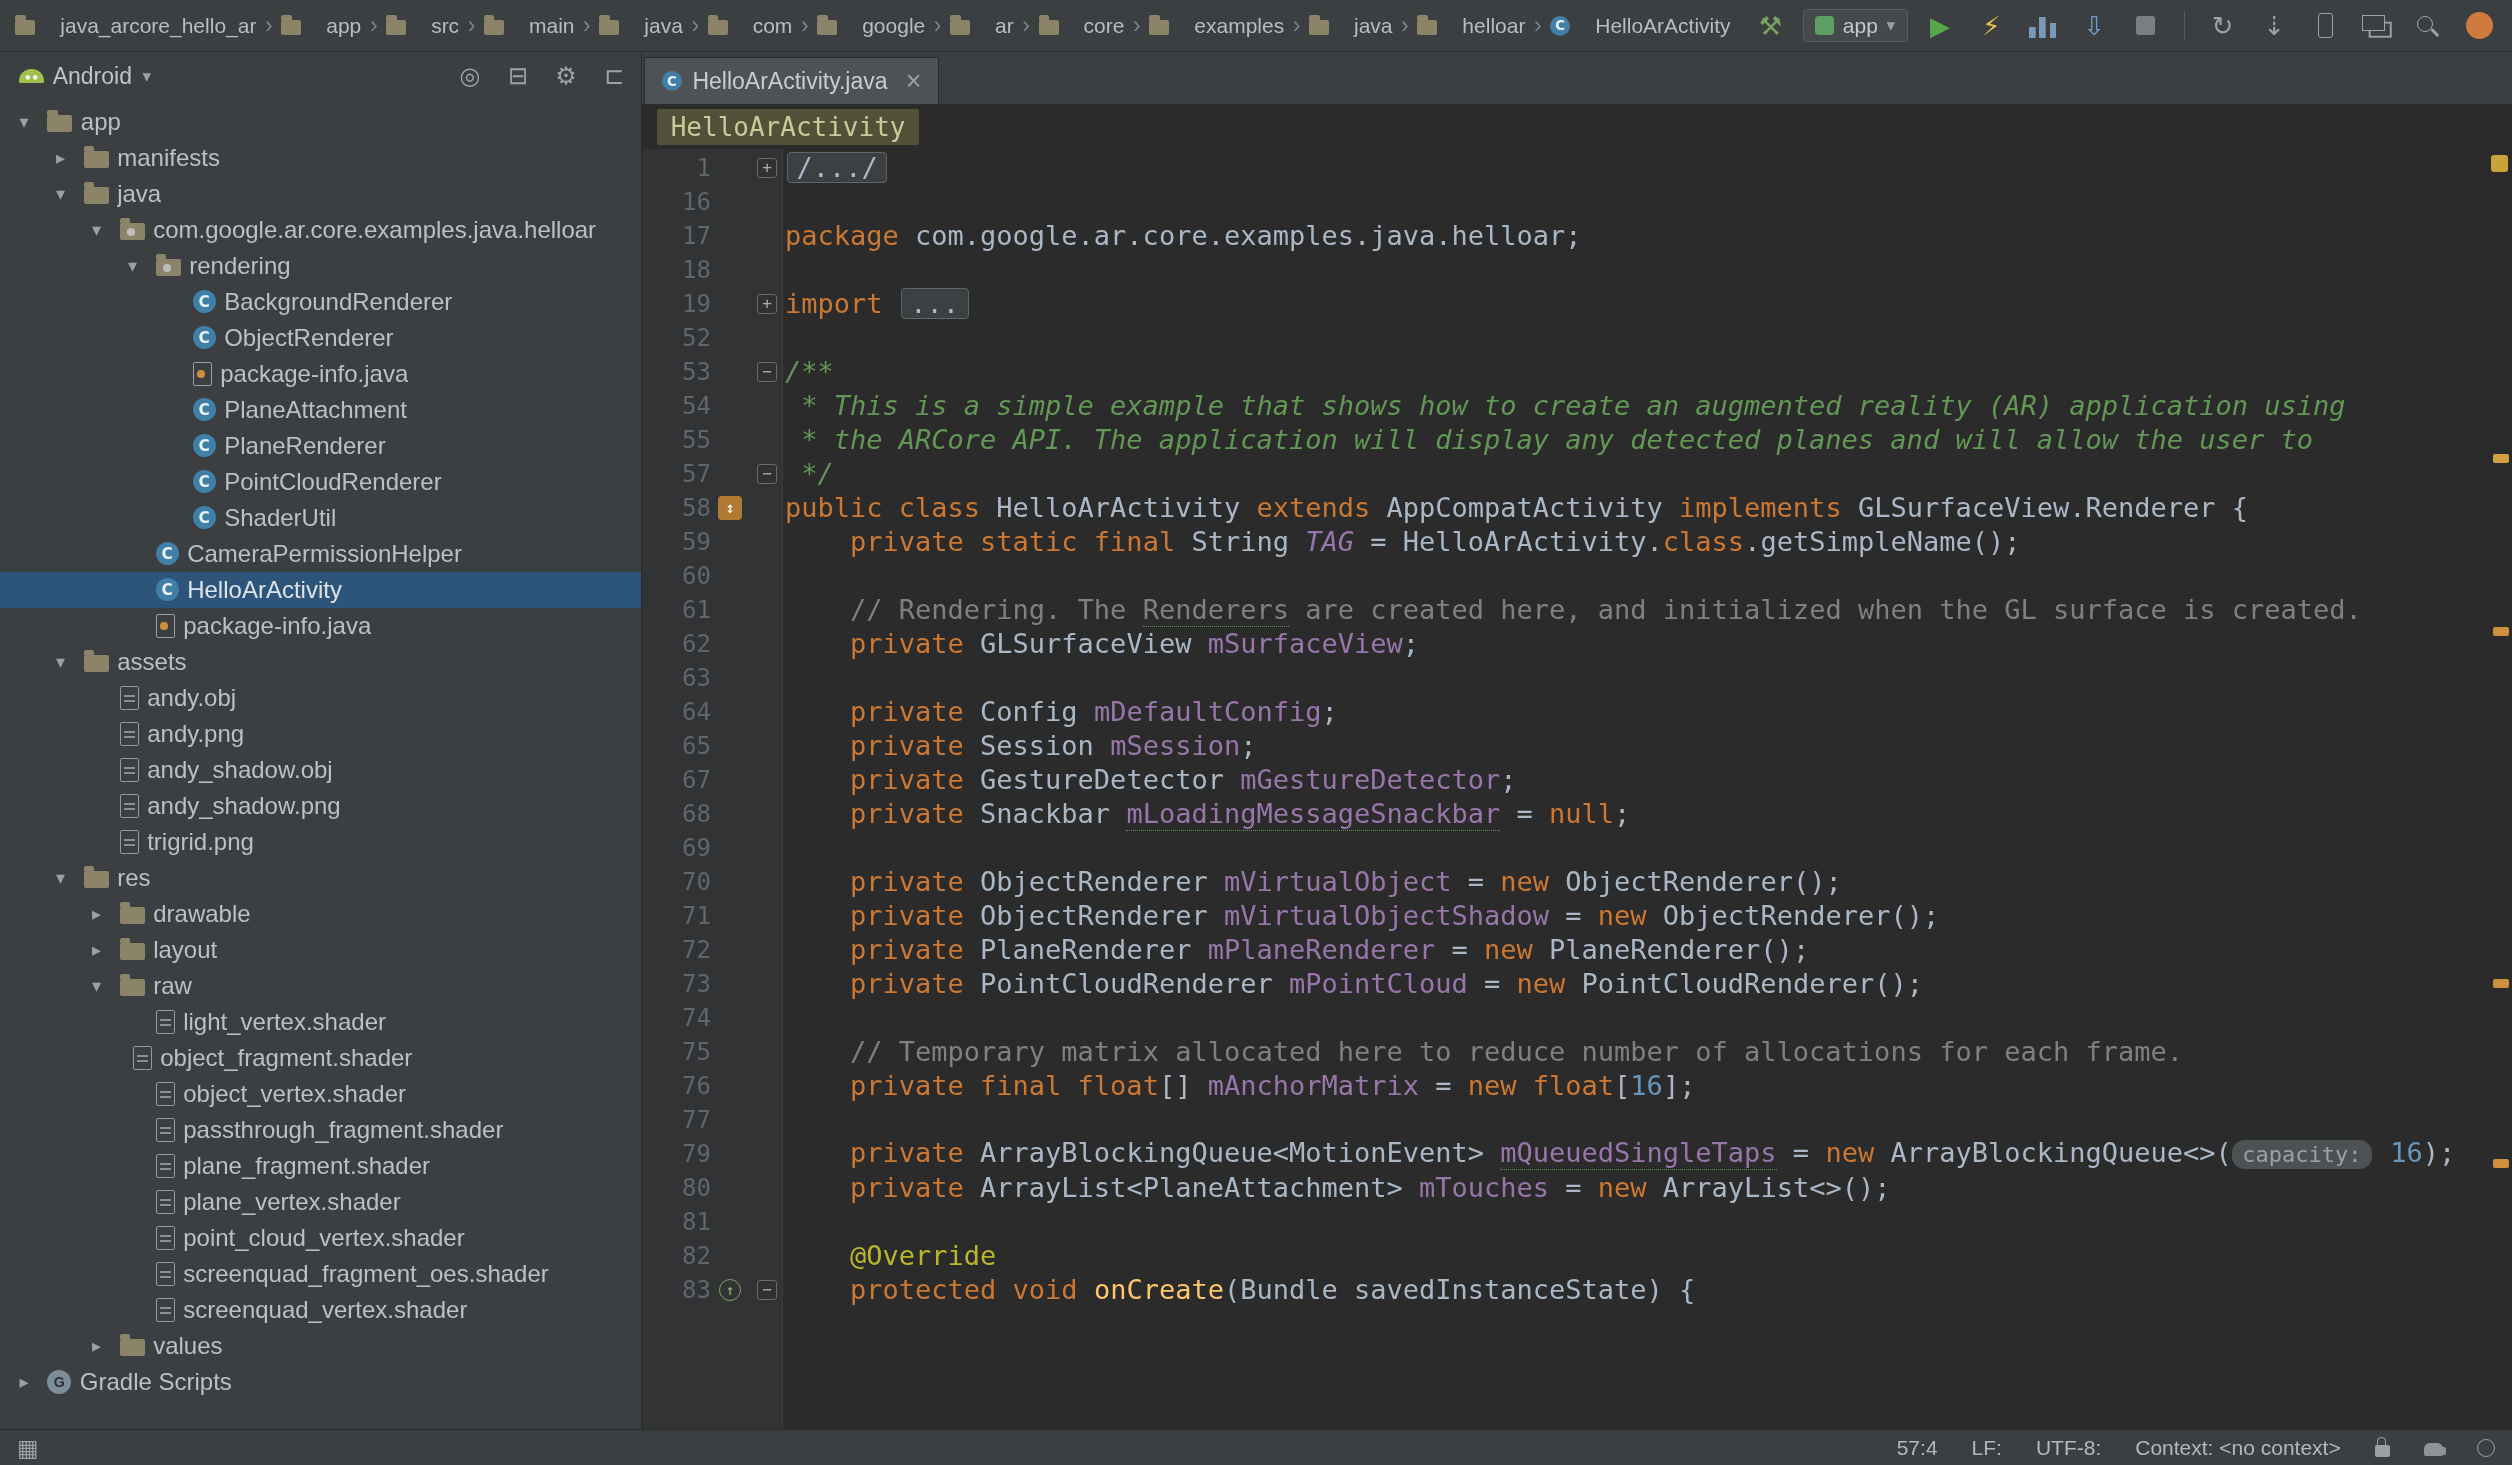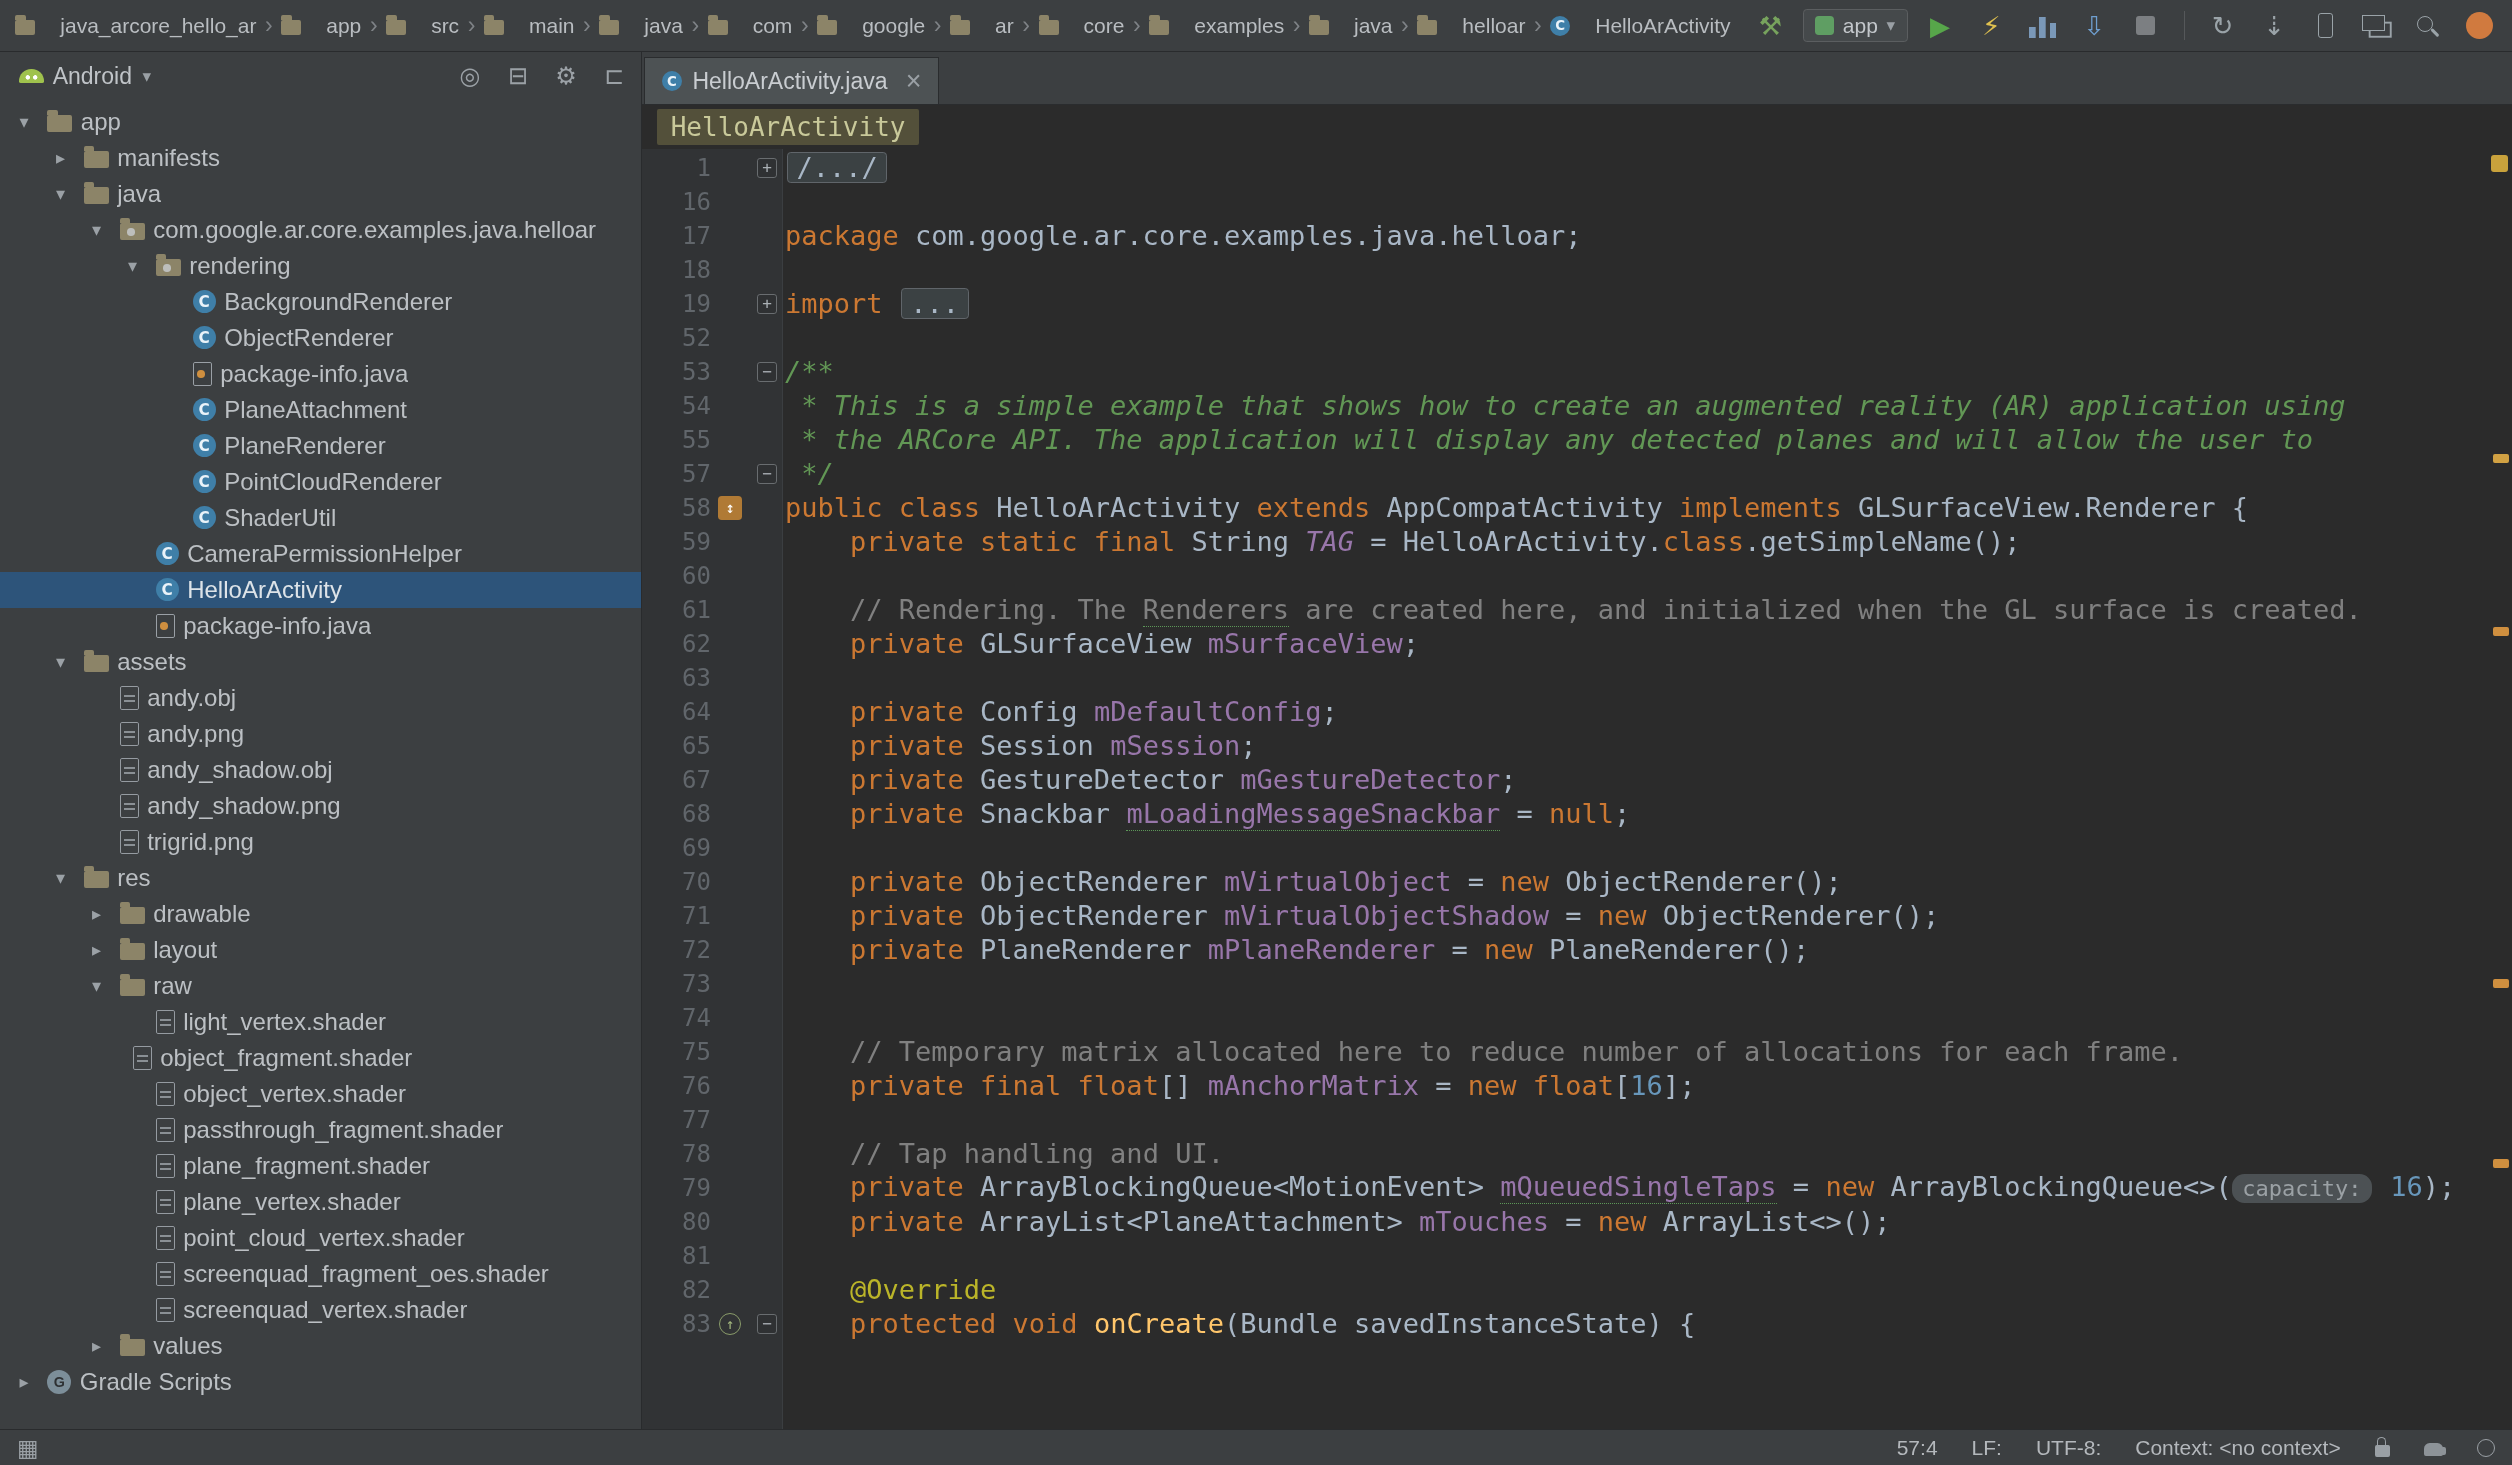--- a/index.html
+++ b/index.html
@@ -578,20 +578,21 @@
             <div class="code-row">
               <span class="ln">72</span>
               <span class="gslot"></span>
               <span class="foldcol"></span>
               <span class="cl"><span class="tk-txt">    </span><span class="tk-kw">private </span><span class="tk-txt">PlaneRenderer </span><span class="tk-fld">mPlaneRenderer</span><span class="tk-txt"> = </span><span class="tk-kw">new </span><span class="tk-txt">PlaneRenderer();</span></span>
             </div>
             <div class="code-row">
               <span class="ln">73</span>
               <span class="gslot"></span>
               <span class="foldcol"></span>
+              <span class="cl"><span class="tk-txt">    </span><span class="tk-kw">private </span><span class="tk-txt">PointCloudRenderer </span><span class="tk-fld">mPointCloud</span><span class="tk-txt"> = </span><span class="tk-kw">new </span><span class="tk-txt">PointCloudRenderer();</span></span>
             </div>
             <div class="code-row">
               <span class="ln">74</span>
               <span class="gslot"></span>
               <span class="foldcol"></span>
               <span class="cl"></span>
             </div>
             <div class="code-row">
               <span class="ln">75</span>
               <span class="gslot"></span>
@@ -602,26 +603,20 @@
               <span class="ln">76</span>
               <span class="gslot"></span>
               <span class="foldcol"></span>
               <span class="cl"><span class="tk-txt">    </span><span class="tk-kw">private final float</span><span class="tk-txt">[] </span><span class="tk-fld">mAnchorMatrix</span><span class="tk-txt"> = </span><span class="tk-kw">new float</span><span class="tk-txt">[</span><span class="tk-num">16</span><span class="tk-txt">];</span></span>
             </div>
             <div class="code-row">
               <span class="ln">77</span>
               <span class="gslot"></span>
               <span class="foldcol"></span>
               <span class="cl"></span>
-            </div>
-            <div class="code-row">
-              <span class="ln">78</span>
-              <span class="gslot"></span>
-              <span class="foldcol"></span>
-              <span class="cl"><span class="tk-txt">    </span><span class="tk-cmt">// Tap handling and UI.</span></span>
             </div>
             <div class="code-row">
               <span class="ln">79</span>
               <span class="gslot"></span>
               <span class="foldcol"></span>
               <span class="cl"><span class="tk-txt">    </span><span class="tk-kw">private </span><span class="tk-txt">ArrayBlockingQueue&lt;MotionEvent&gt; </span><span class="tk-fld typo">mQueuedSingleTaps</span><span class="tk-txt"> = </span><span class="tk-kw">new </span><span class="tk-txt">ArrayBlockingQueue&lt;&gt;(</span><span class="tk-hint">capacity:</span><span class="tk-txt"> </span><span class="tk-num">16</span><span class="tk-txt">);</span></span>
             </div>
             <div class="code-row">
               <span class="ln">80</span>
               <span class="gslot"></span>

